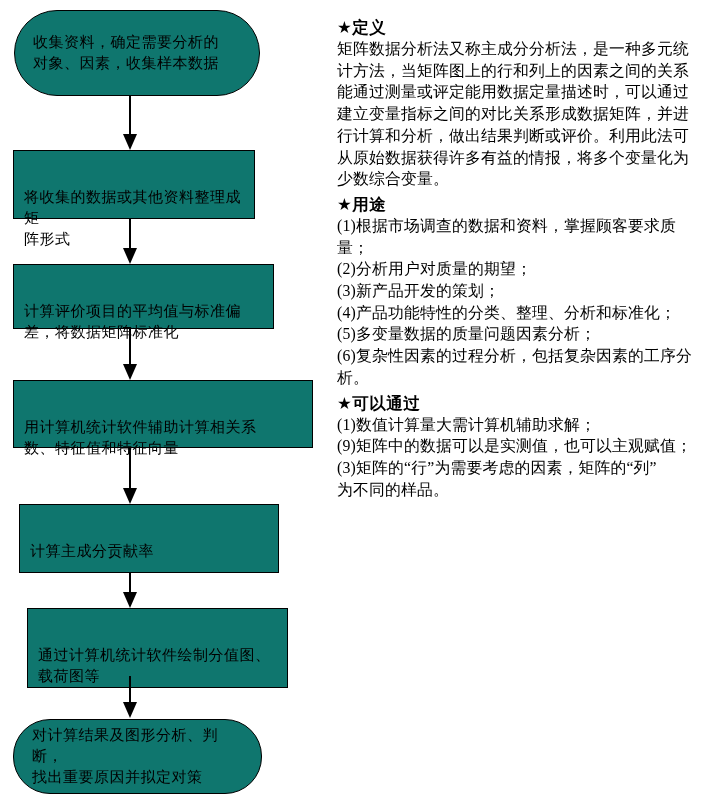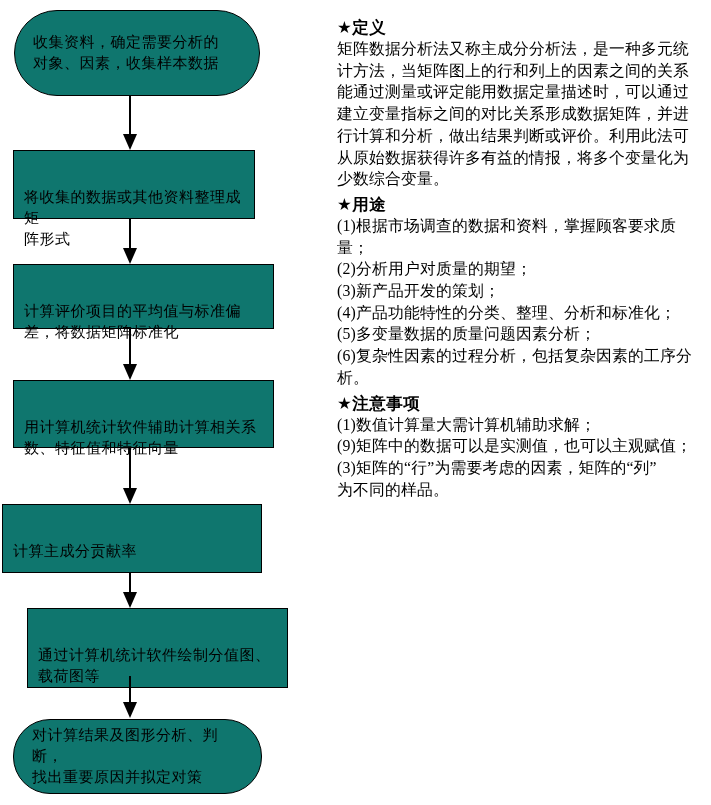--- a/index.html
+++ b/index.html
@@ -66,31 +66,31 @@
     <div class="node process" style="left:13px;top:264px;width:261px;height:65px;">
       <span>计算评价项目的平均值与标准偏
 差，将数据矩阵标准化</span>
     </div>
 
     <div class="arrow" style="left:123px;top:329px;height:51px;">
       <div class="shaft"></div>
       <div class="head"></div>
     </div>
 
-    <div class="node process" style="left:13px;top:380px;width:261px;height:68px;">
+    <div class="node process" style="left:13px;top:380px;width:300px;height:68px;">
       <span>用计算机统计软件辅助计算相关系
 数、特征值和特征向量</span>
     </div>
 
     <div class="arrow" style="left:123px;top:448px;height:56px;">
       <div class="shaft"></div>
       <div class="head"></div>
     </div>
 
-    <div class="node process" style="left:2px;top:504px;width:260px;height:69px;">
+    <div class="node process" style="left:19px;top:504px;width:260px;height:69px;">
       <span>计算主成分贡献率</span>
     </div>
 
     <div class="arrow" style="left:123px;top:573px;height:35px;">
       <div class="shaft"></div>
       <div class="head"></div>
     </div>
 
     <div class="node process" style="left:27px;top:608px;width:261px;height:80px;">
       <span>通过计算机统计软件绘制分值图、
@@ -127,21 +127,21 @@
       <div class="sec-body">(1)根据市场调查的数据和资料，掌握顾客要求质量；
 (2)分析用户对质量的期望；
 (3)新产品开发的策划；
 (4)产品功能特性的分类、整理、分析和标准化；
 (5)多变量数据的质量问题因素分析；
 (6)复杂性因素的过程分析，包括复杂因素的工序分
 析。</div>
     </section>
 
     <section>
-      <h3 class="sec-heading">★注意事项</h3>
+      <h3 class="sec-heading">★可以通过</h3>
       <div class="sec-body">(1)数值计算量大需计算机辅助求解；
 (9)矩阵中的数据可以是实测值，也可以主观赋值；
 (3)矩阵的“行”为需要考虑的因素，矩阵的“列”
 为不同的样品。</div>
     </section>
 
   </div>
 
 </div>
 

